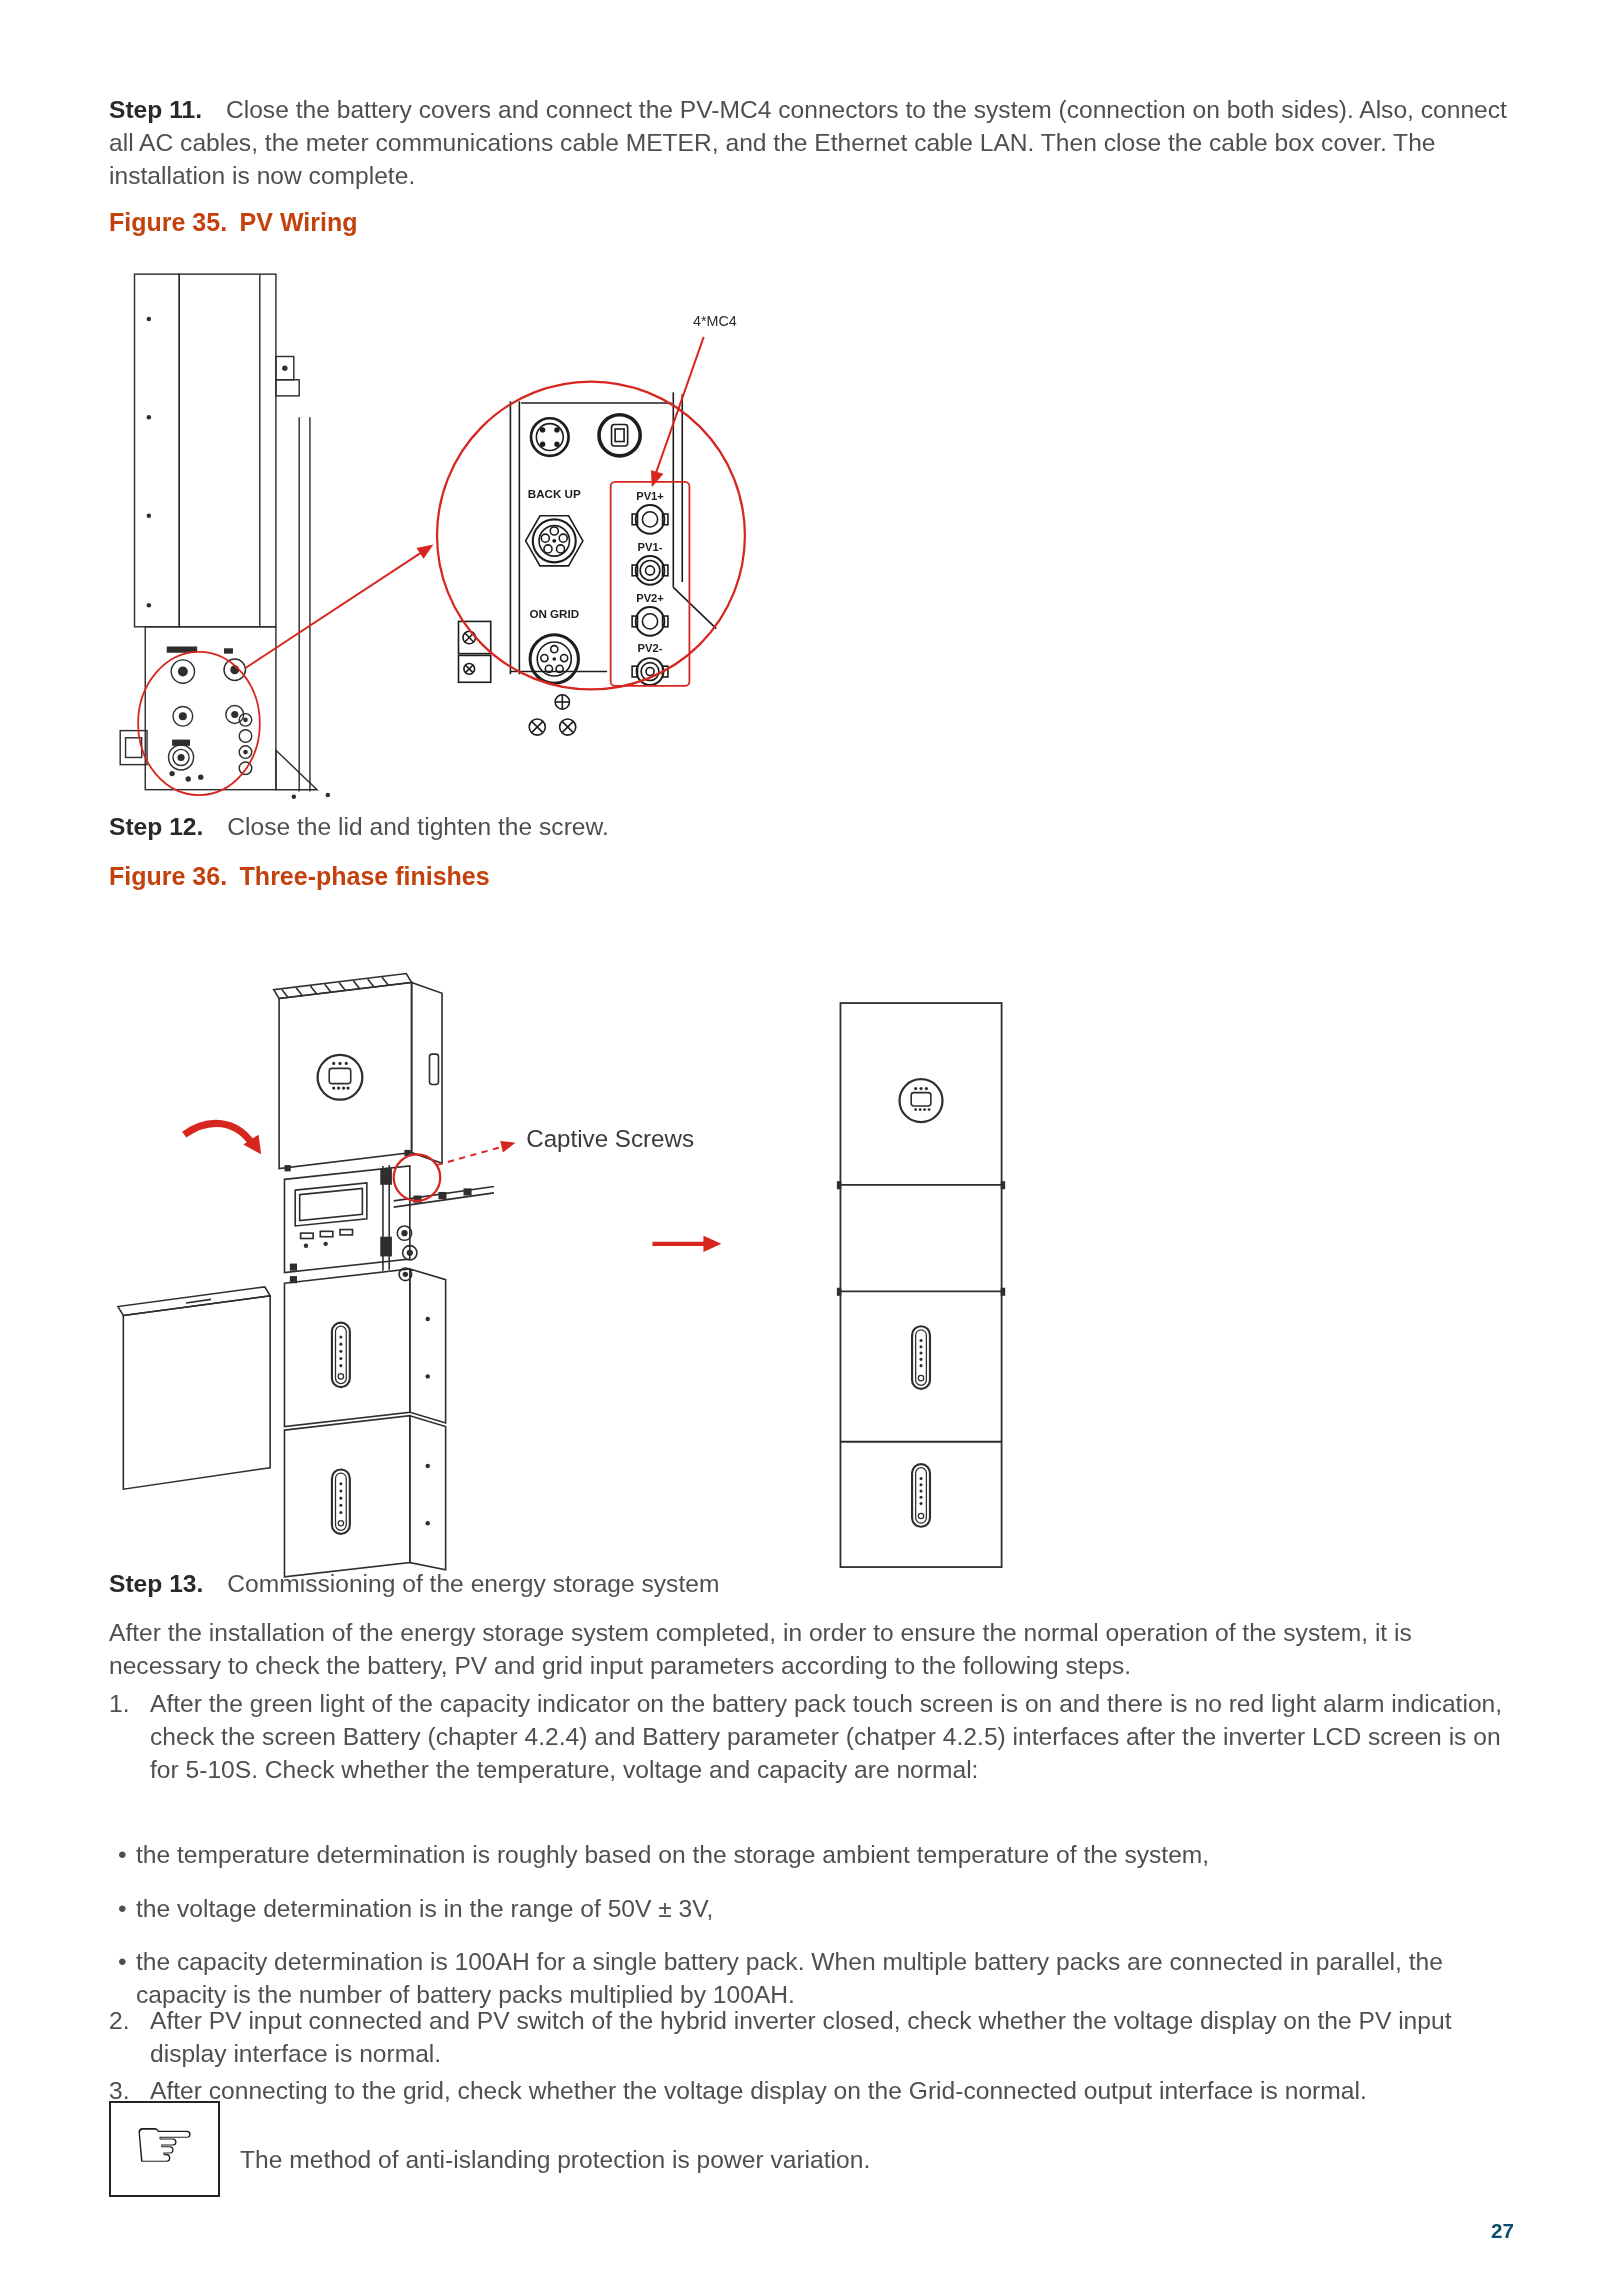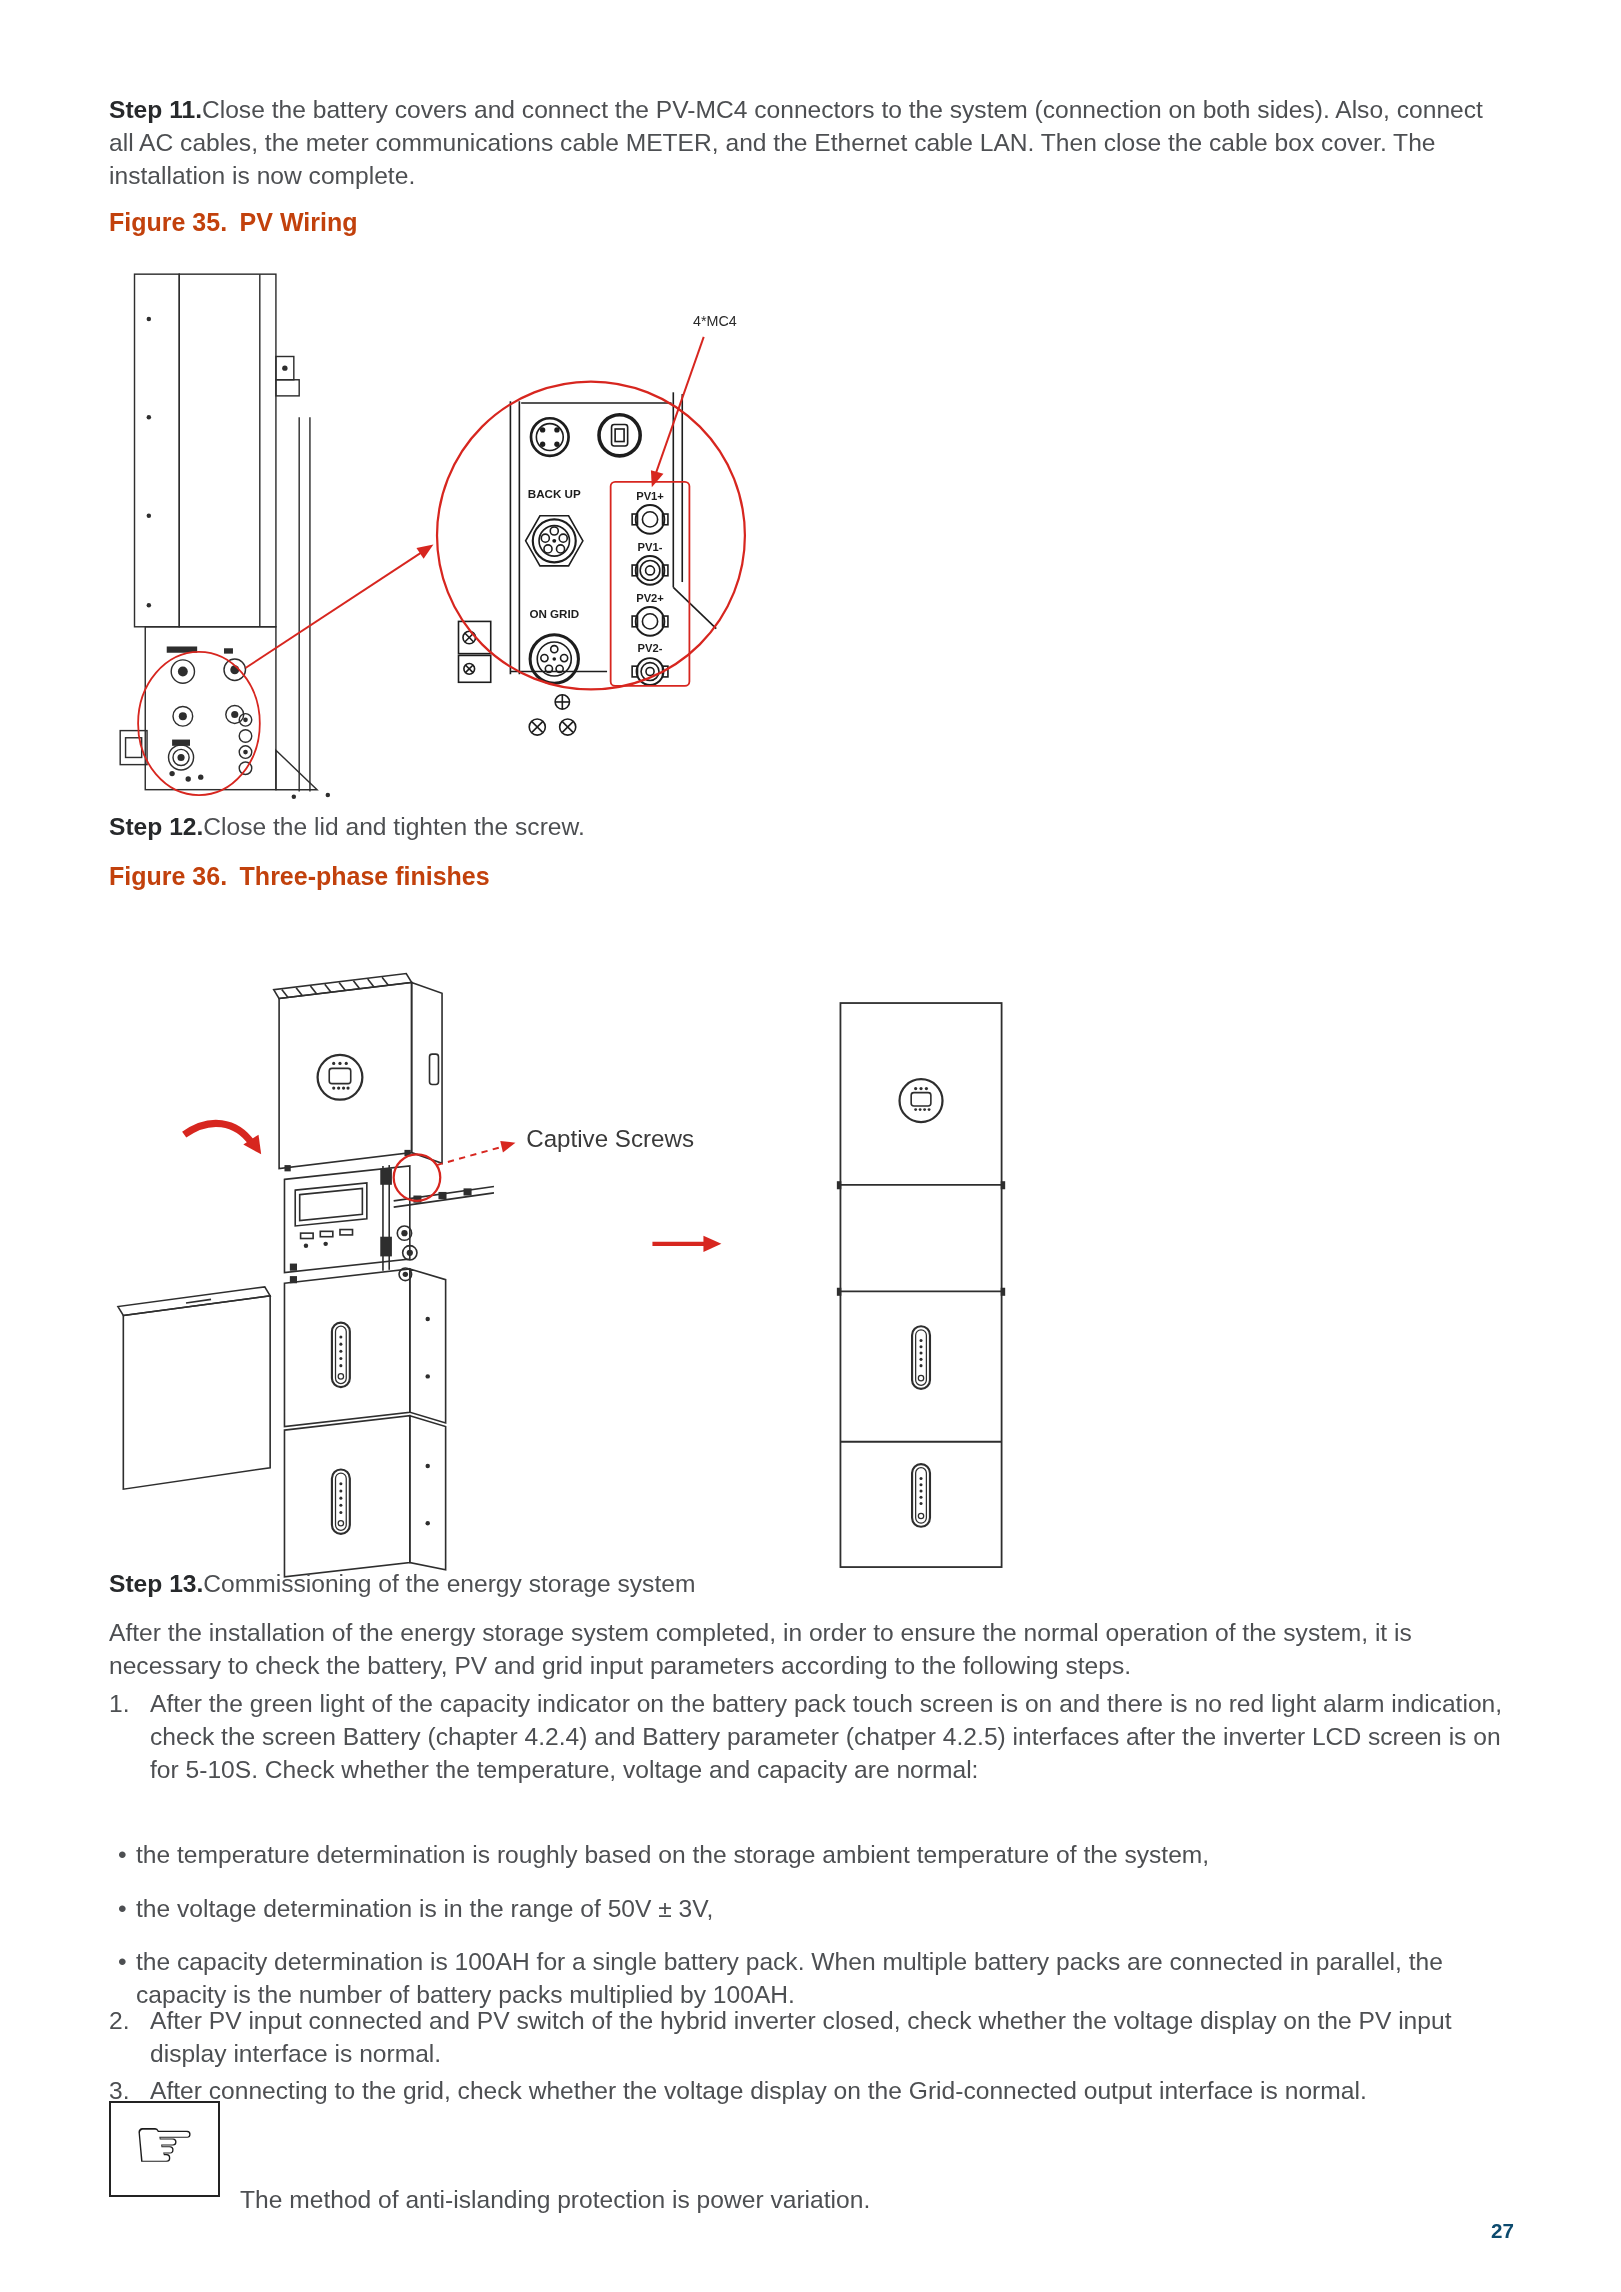--- a/index.html
+++ b/index.html
@@ -6,36 +6,36 @@
   .page{
     position:relative;
     width:1621px;height:2293px;
     background:#ffffff;
     font-family:"Liberation Sans","DejaVu Sans",sans-serif;
     color:#4d4f52;
     overflow:hidden;
   }
   .blk{position:absolute;left:109px;width:1404px;}
   .body-text{font-size:24.6px;line-height:33px;color:#4d4f52;}
-  .step-label{font-weight:bold;color:#27292b;margin-right:0;}
+  .step-label{font-weight:bold;color:#27292b;margin-right:24px;}
   .caption{font-size:25px;font-weight:bold;color:#c2410c;}
   .caption .cap-title{margin-left:12.5px;}
   .num-item{display:flex;}
   .num-item .num{width:41px;flex:0 0 41px;}
   .num-item .itxt{flex:1;}
   .num-item p{margin:0;}
   .bullet{position:relative;padding-left:27px;margin-bottom:20.6px;}
   .bullet .dot{position:absolute;left:9px;top:0;}
   .note-box{
     position:absolute;left:109px;top:2101px;
     width:107px;height:92px;border:2.7px solid #232323;
     display:flex;align-items:center;justify-content:center;
   }
   .hand-glyph{font-size:72px;line-height:1;color:#1c1c1c;transform:translateY(-5.4px);}
-  .note-text{position:absolute;left:240px;top:2146px;width:1075px;font-size:24.6px;color:#4d4f52;margin-top:40px;}
+  .note-text{position:absolute;left:240px;top:2146px;width:1075px;font-size:24.6px;color:#4d4f52;}
   .page-num{position:absolute;right:107px;top:2219px;font-size:20.6px;font-weight:bold;color:#0c4a6e;}
   svg{display:block;}
   svg text{font-family:"Liberation Sans","DejaVu Sans",sans-serif;}
   .fig-port-label{font-size:13px;font-weight:bold;fill:#1d1d1d;}
   .fig-pv-label{font-size:12.5px;font-weight:bold;fill:#1d1d1d;}
   .fig-callout{font-size:16px;fill:#2a2a2a;}
   .fig-callout-big{font-size:27px;fill:#3a3a3a;}
 </style>
 </head>
 <body>

